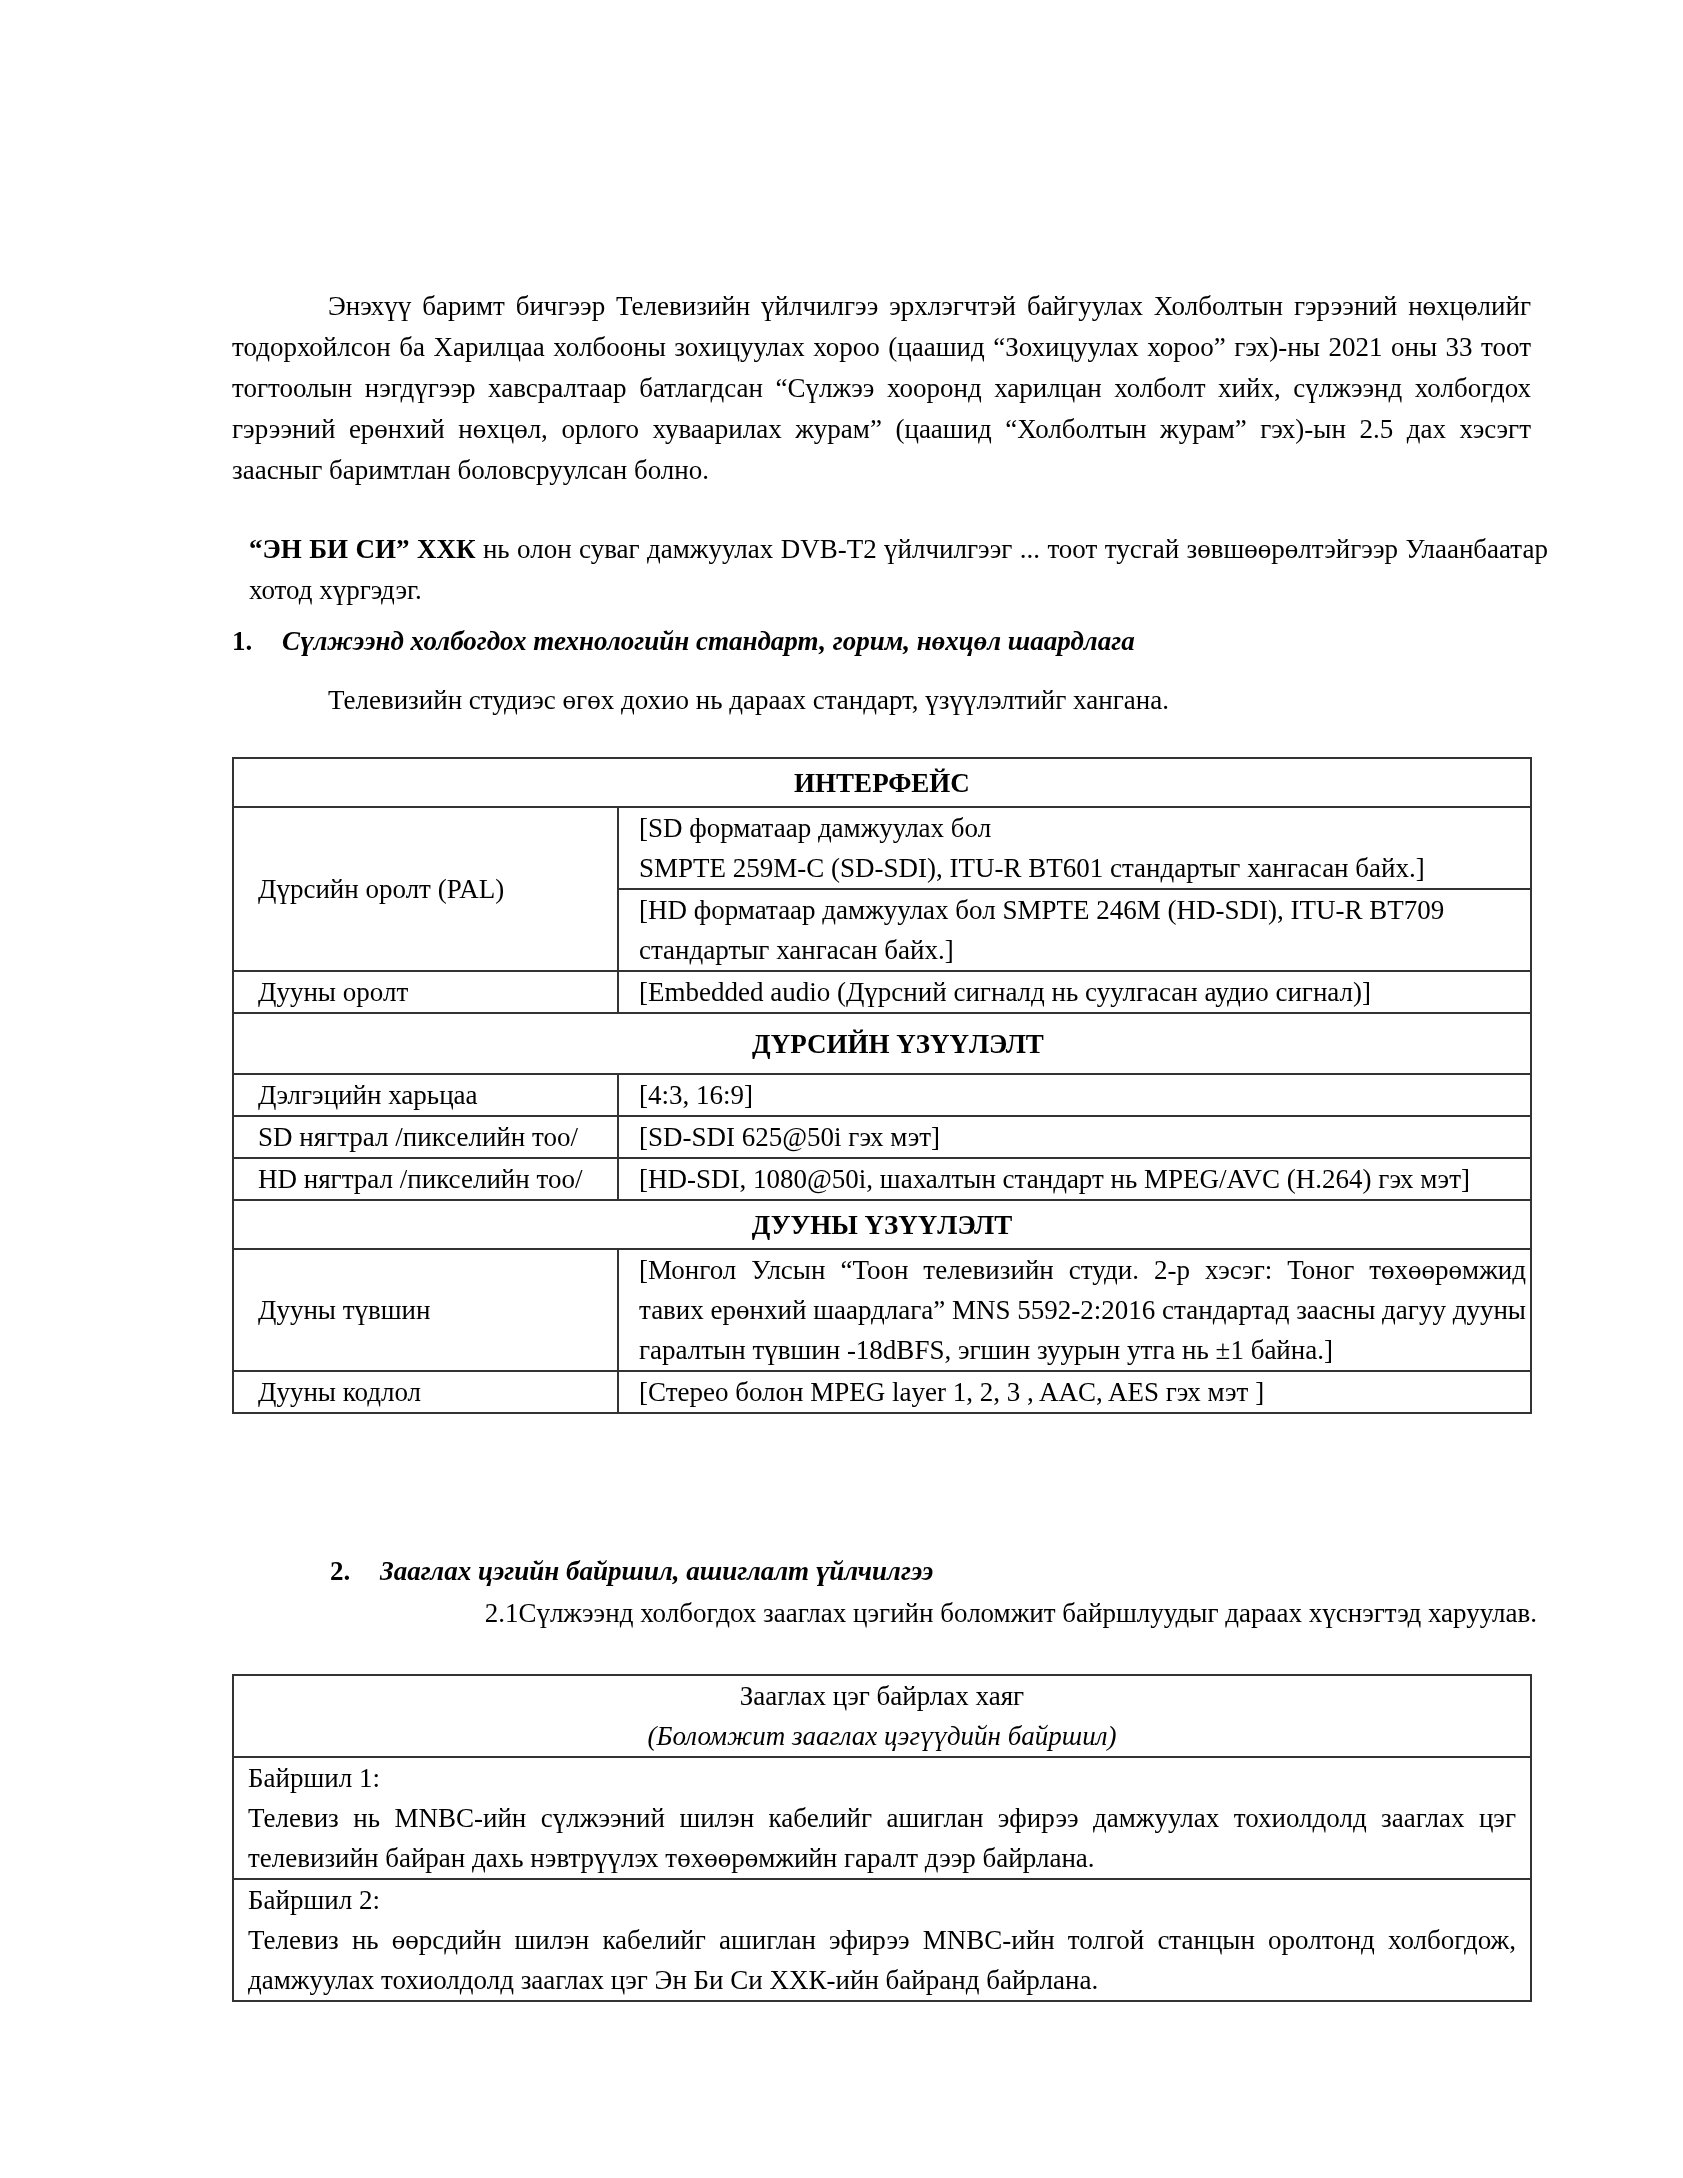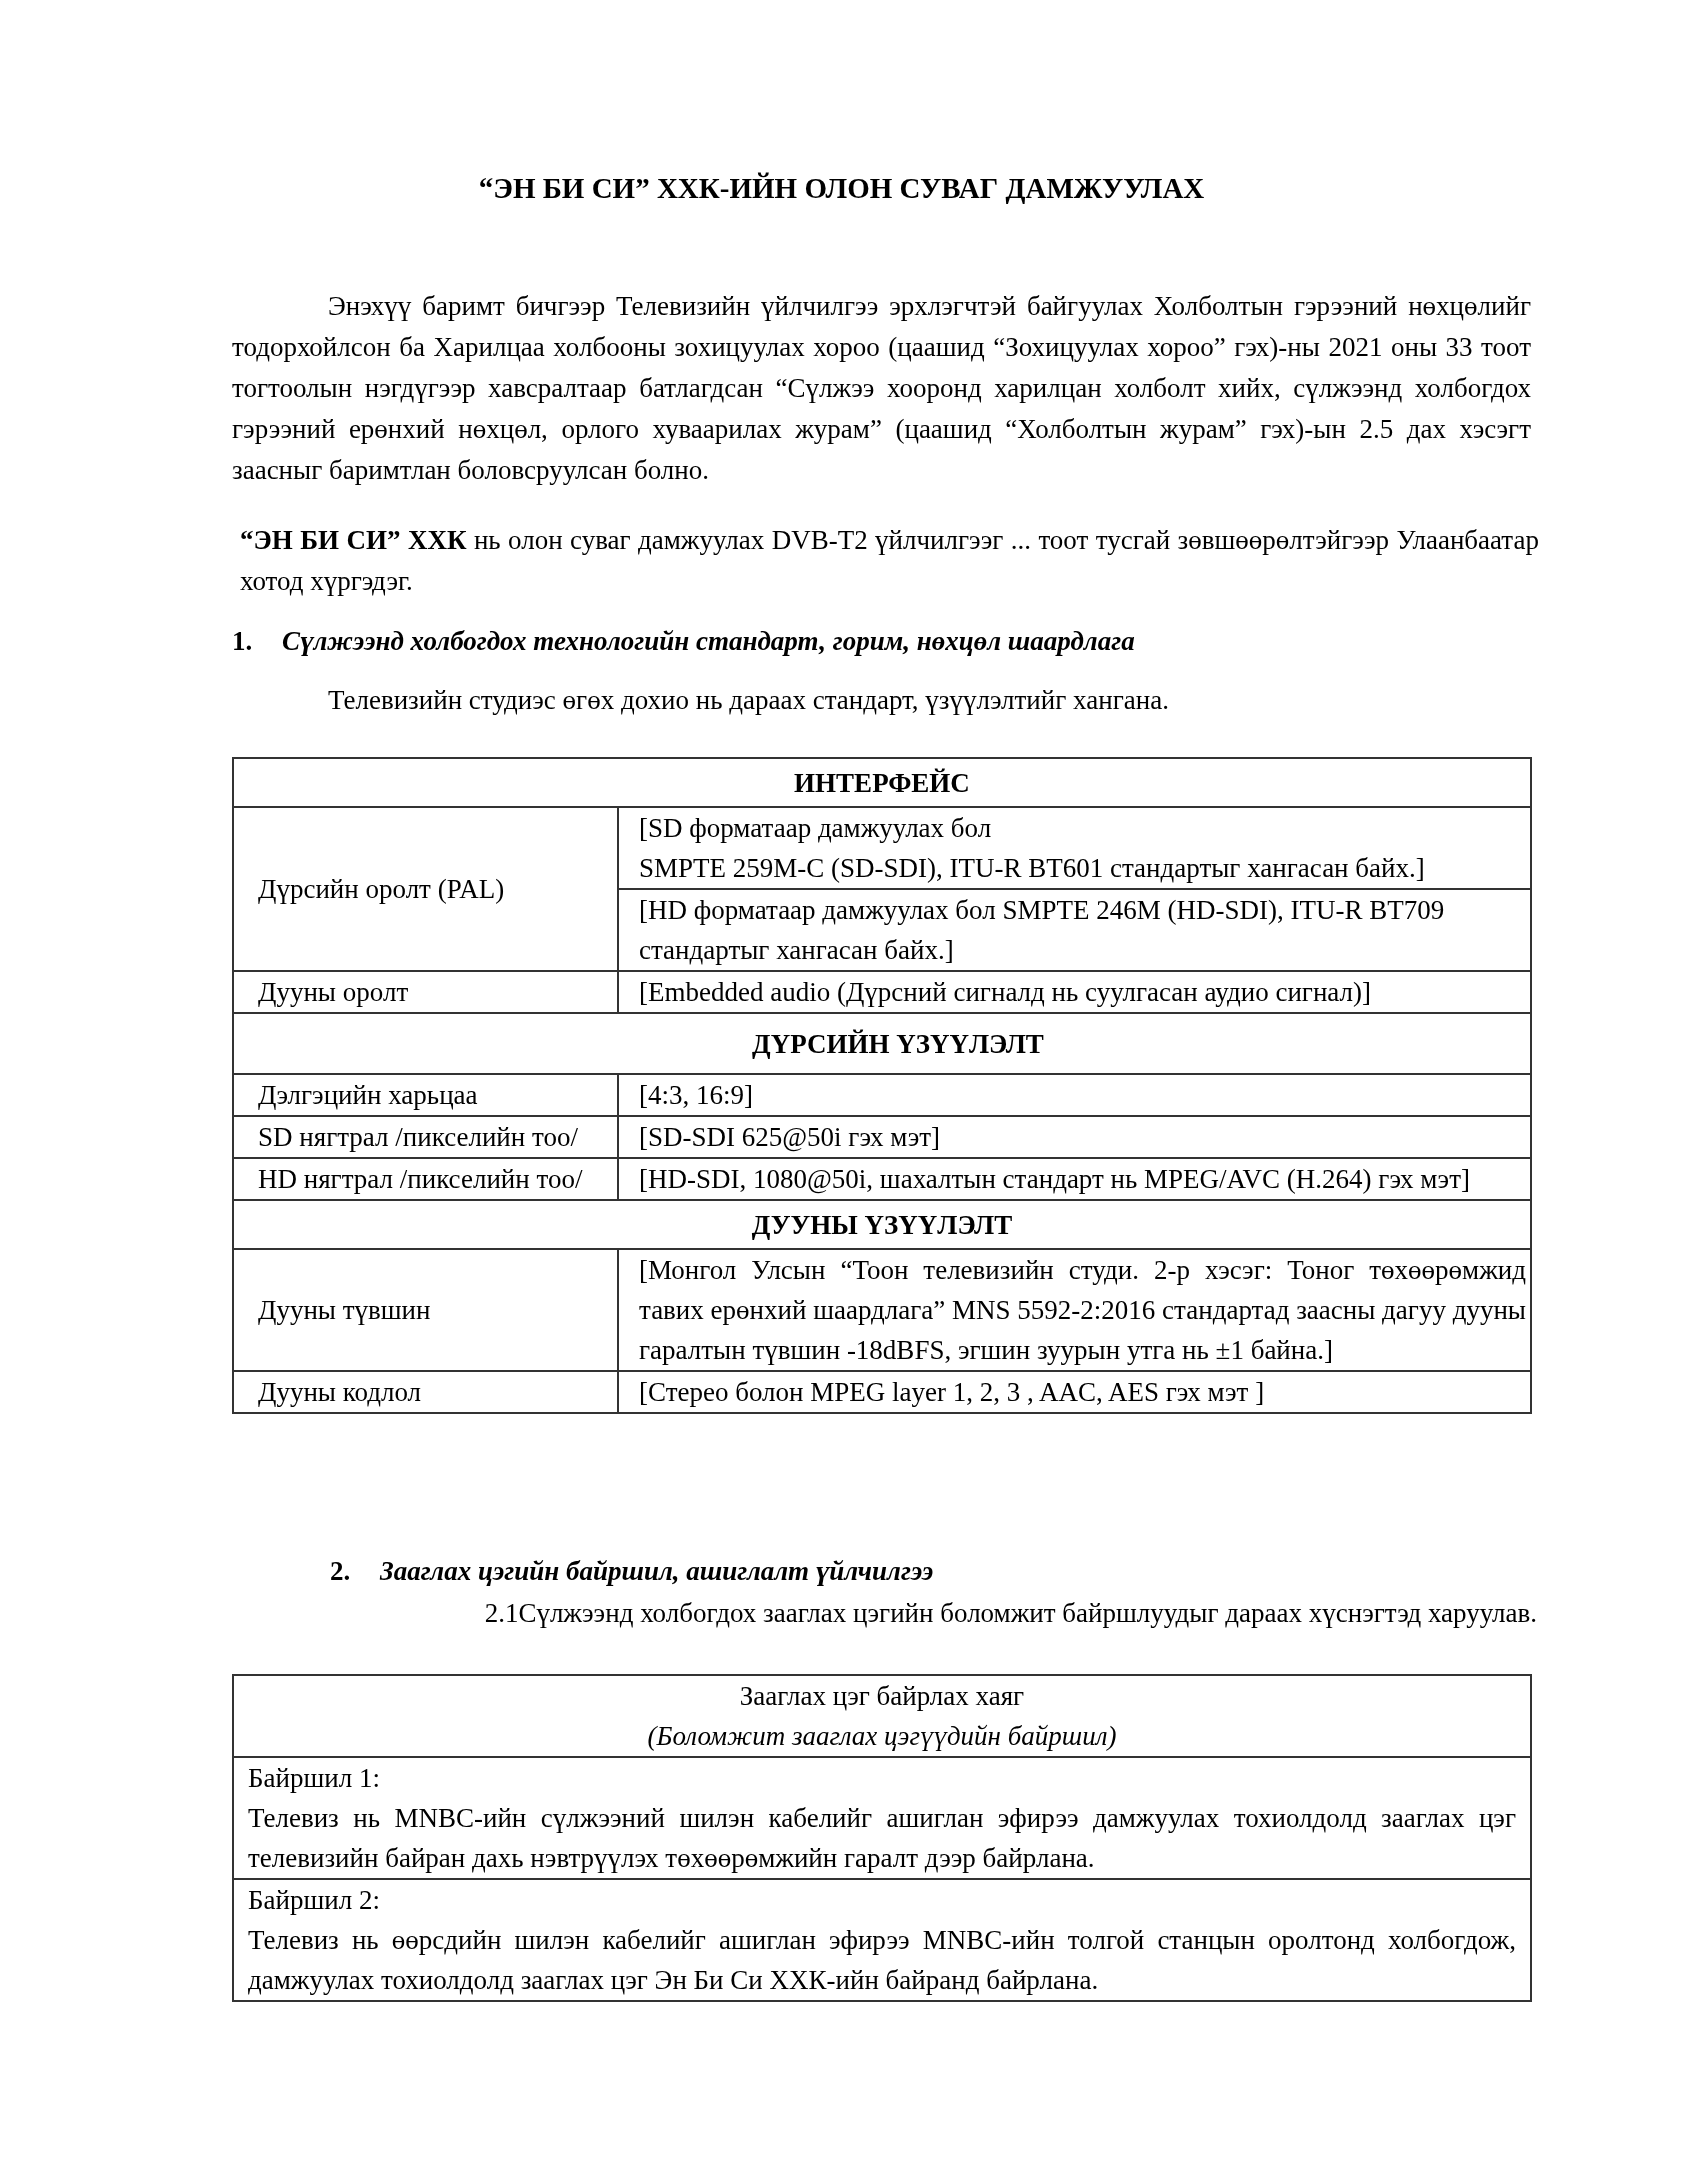--- a/index.html
+++ b/index.html
@@ -20,25 +20,24 @@
   td.val { padding: 0 4px 0 20px; }
   .just { text-align: justify; }
   #tbl2 td { padding: 0 14px; border-radius: 21px; }
   #tbl2 td.hdr { text-align: center; }
 </style>
 </head>
 <body>
 
 <div class="page">
 
-  <div class="title" style="top:168px;">“ЭН БИ СИ” ХХК-ИЙН ОЛОН СУВАГ ДАМЖУУЛАХ</div>
 
   <p class="para indent" style="top:286px; margin:0;">Энэхүү баримт бичгээр Телевизийн үйлчилгээ эрхлэгчтэй байгуулах Холболтын гэрээний нөхцөлийг тодорхойлсон ба Харилцаа холбооны зохицуулах хороо (цаашид “Зохицуулах хороо” гэх)-ны 2021 оны 33 тоот тогтоолын нэгдүгээр хавсралтаар батлагдсан “Сүлжээ хооронд харилцан холболт хийх, сүлжээнд холбогдох гэрээний ерөнхий нөхцөл, орлого хуваарилах журам” (цаашид “Холболтын журам” гэх)-ын 2.5 дах хэсэгт заасныг баримтлан боловсруулсан болно.</p>
 
-  <p class="para" style="top:512px; margin:8px;">
+  <p class="para" style="top:512px; margin:17px;">
     <b>“ЭН БИ СИ” ХХК</b><span> нь олон суваг дамжуулах DVB-T2 үйлчилгээг ... тоот тусгай зөвшөөрөлтэйгээр Улаанбаатар хотод хүргэдэг.</span>
   </p>
 
   <div class="heading" style="left:232px; top:621px;">
     <span class="num">1.</span><span>Сүлжээнд холбогдох технологийн стандарт, горим, нөхцөл шаардлага</span>
   </div>
 
   <div class="para" style="left:328px; width:1188px; top:680px;">Телевизийн студиэс өгөх дохио нь дараах стандарт, үзүүлэлтийг хангана.</div>
 
   <table style="left:232px; top:757px; width:1300px;">

